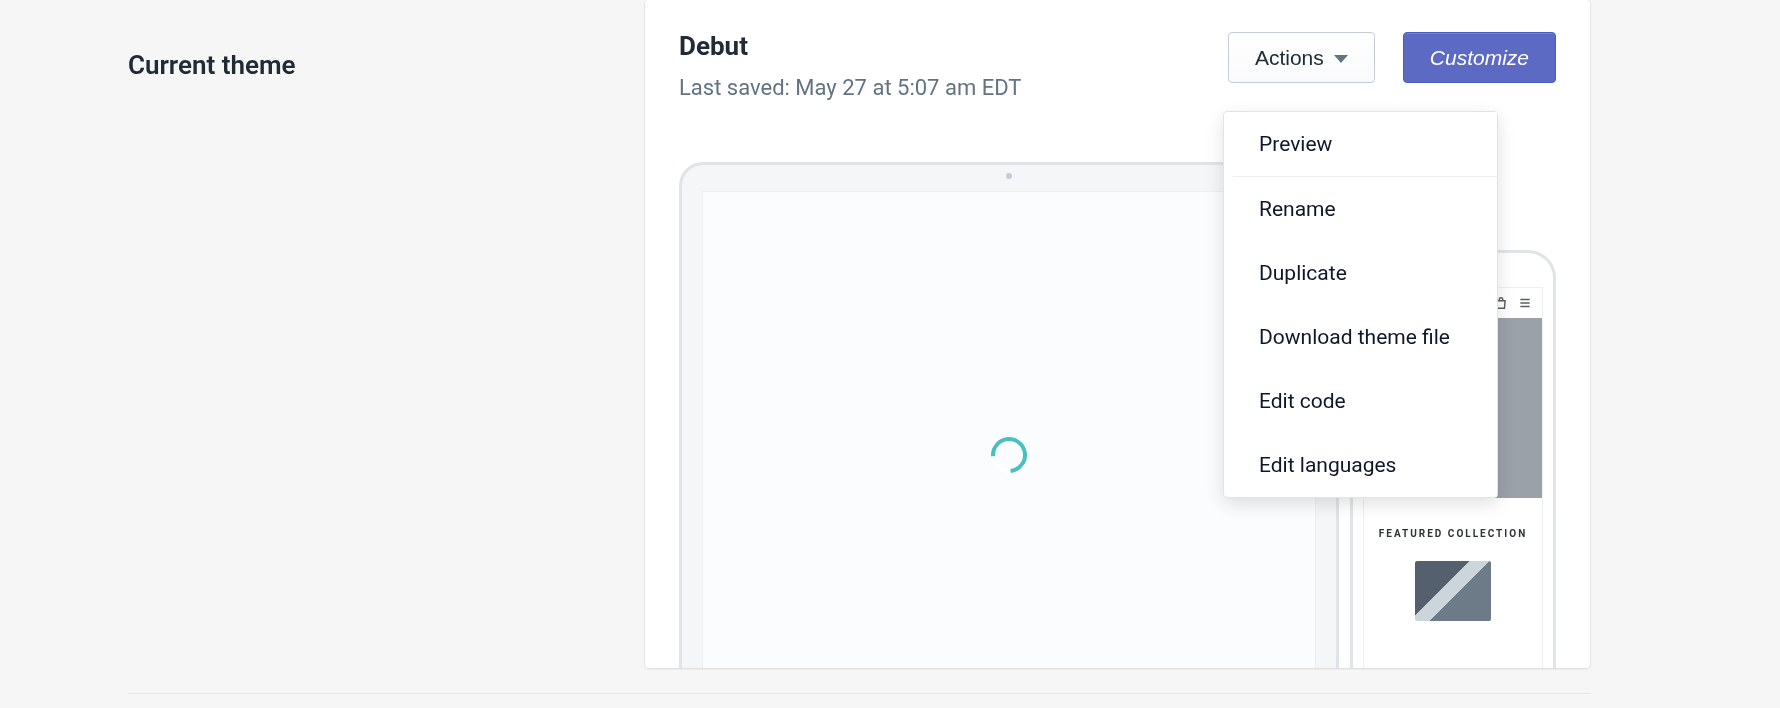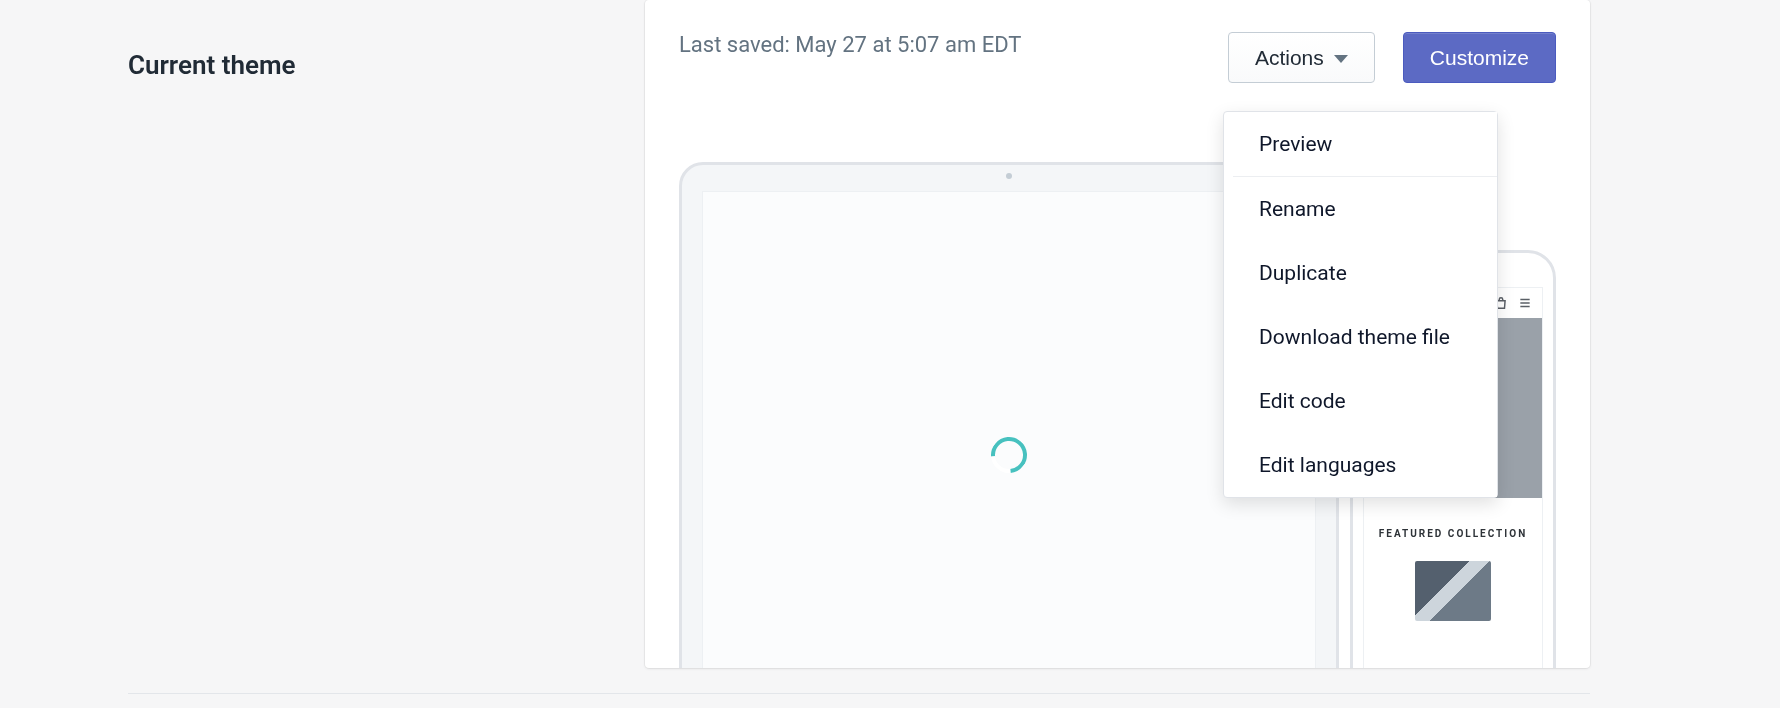--- a/index.html
+++ b/index.html
@@ -101,20 +101,21 @@
     border-left: 7px solid transparent;
     border-right: 7px solid transparent;
     border-top: 8px solid #637381;
     margin-top: 2px;
   }
   .btn-primary {
     background: #5c6ac4;
     border: 1px solid #4b5bbf;
     color: #fff;
     box-shadow: inset 0 1px 0 rgba(255,255,255,0.15);
+    font-style: italic;
   }
 
   
   .dropdown {
     position: absolute;
     top: 111px;
     left: 578px;
     width: 275px;
     background: #fff;
     border: 1px solid #e0e3e8;
@@ -313,20 +314,21 @@
 
   <div class="left-col">
     <div class="left-title">Current theme</div>
   </div>
 
   <div class="right-col">
     <div class="card">
 
       <div class="card-header">
         <div class="card-header-left">
+          <div class="theme-name">Debut</div>
           <div class="theme-saved">Last saved: May 27 at 5:07 am EDT</div>
         </div>
         <div class="card-header-right">
           <button class="btn">
             <span>Actions</span>
             <span class="caret"></span>
           </button>
           <button class="btn btn-primary">
             <span>Customize</span>
           </button>

